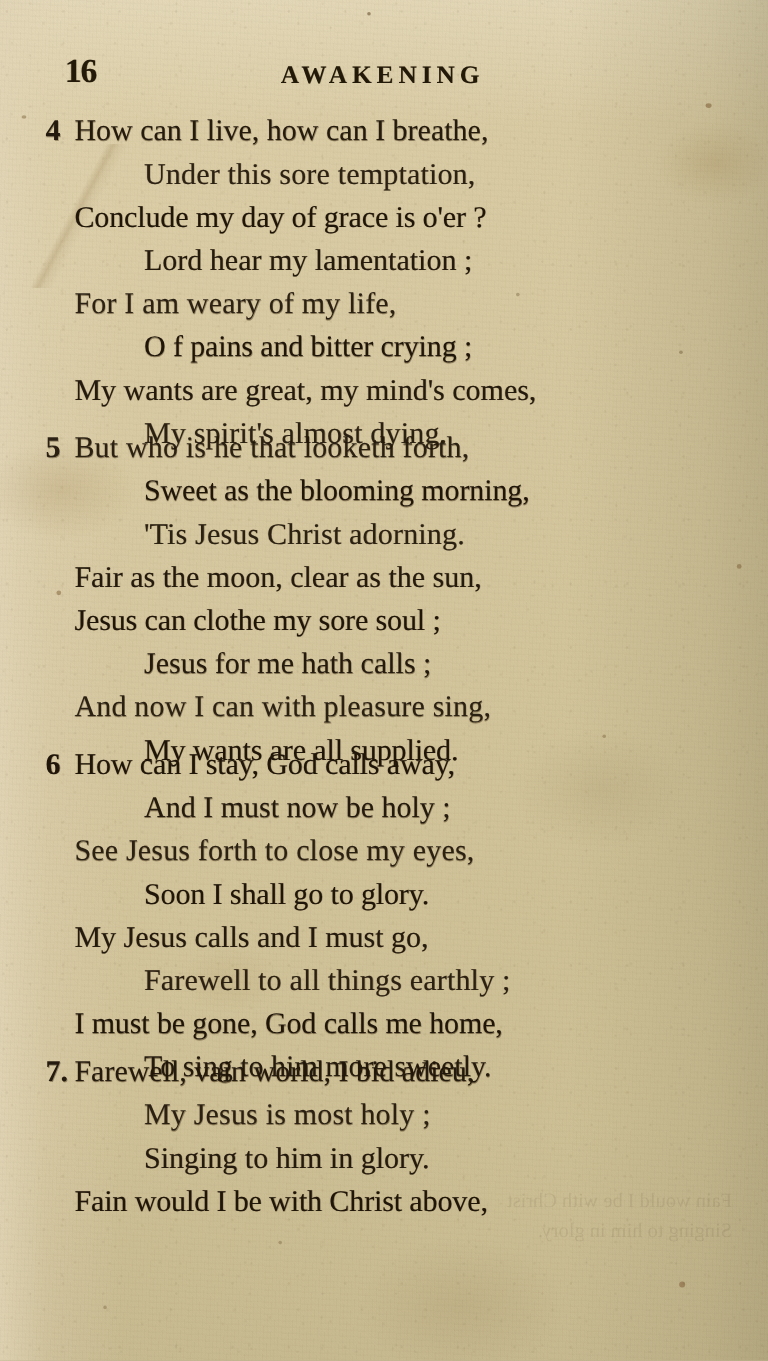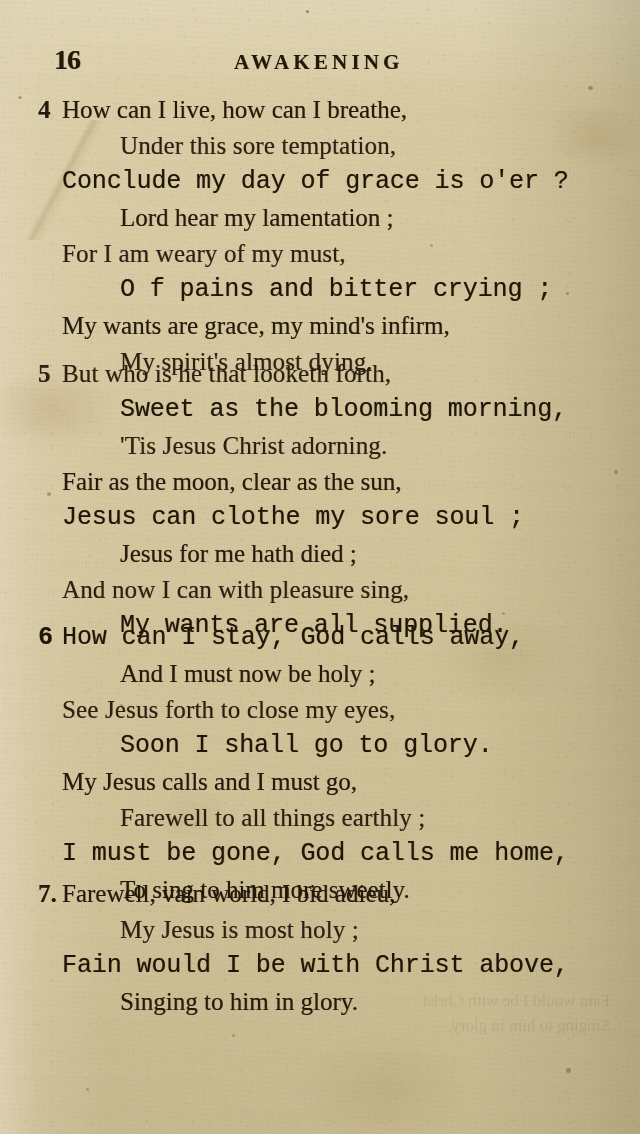--- a/index.html
+++ b/index.html
@@ -170,21 +170,21 @@
     font-size: 25px;
     font-weight: bold;
     line-height: 36px;
     color: #1f1509;
     text-shadow: .45px .38px 0 rgba(58,42,18,.42);
   }
 
   
   .ink-a { opacity: .97; }
   .ink-b { opacity: .93; letter-spacing: .15px; }
-  .ink-c { opacity: 1;  letter-spacing: -.1px; font-family: Liberation Mono, monospace; }
+  .ink-c { opacity: 1;  letter-spacing: -.1px; }
 </style>
 </head>
 <body>
 
 <div id="page">
 
   <div id="grain"></div>
   <div id="grain2"></div>
   <div id="crease"></div>
 
@@ -212,47 +212,47 @@
       <span class="folio">16</span>
       <span class="runhead">AWAKENING</span>
     </div>
 
     <div id="stanzas">
         <div class="stanza" style="top: 92px;">
           <div class="vline first ink-a"><span class="vnum">4</span><span>How can I live, how can I breathe,</span></div>
           <div class="vline indent ink-b"><span>Under this sore temptation,</span></div>
           <div class="vline first ink-c"><span>Conclude my day of grace is o'er ?</span></div>
           <div class="vline indent ink-a"><span>Lord hear my lamentation ;</span></div>
-          <div class="vline first ink-b"><span>For I am weary of my must,</span></div>
+          <div class="vline first ink-b"><span>For I am weary of my life,</span></div>
           <div class="vline indent ink-c"><span>O f pains and bitter crying ;</span></div>
-          <div class="vline first ink-a"><span>My wants are grace, my mind's infirm,</span></div>
+          <div class="vline first ink-a"><span>My wants are great, my mind's comes,</span></div>
           <div class="vline indent ink-b"><span>My spirit's almost dying.</span></div>
         </div>
         <div class="stanza" style="top: 356px;">
           <div class="vline first ink-b"><span class="vnum">5</span><span>But who is he that looketh forth,</span></div>
           <div class="vline indent ink-c"><span>Sweet as the blooming morning,</span></div>
           <div class="vline indent ink-b"><span>'Tis Jesus Christ adorning.</span></div>
           <div class="vline first ink-a"><span>Fair as the moon, clear as the sun,</span></div>
           <div class="vline first ink-c"><span>Jesus can clothe my sore soul ;</span></div>
-          <div class="vline indent ink-a"><span>Jesus for me hath died ;</span></div>
+          <div class="vline indent ink-a"><span>Jesus for me hath calls ;</span></div>
           <div class="vline first ink-b"><span>And now I can with pleasure sing,</span></div>
           <div class="vline indent ink-c"><span>My wants are all supplied.</span></div>
         </div>
         <div class="stanza" style="top: 620px;">
           <div class="vline first ink-c"><span class="vnum">6</span><span>How can I stay, God calls away,</span></div>
           <div class="vline indent ink-a"><span>And I must now be holy ;</span></div>
           <div class="vline first ink-b"><span>See Jesus forth to close my eyes,</span></div>
           <div class="vline indent ink-c"><span>Soon I shall go to glory.</span></div>
           <div class="vline first ink-a"><span>My Jesus calls and I must go,</span></div>
           <div class="vline indent ink-b"><span>Farewell to all things earthly ;</span></div>
           <div class="vline first ink-c"><span>I must be gone, God calls me home,</span></div>
           <div class="vline indent ink-a"><span>To sing to him more sweetly.</span></div>
         </div>
         <div class="stanza" style="top: 876px;">
           <div class="vline first ink-a"><span class="vnum">7.</span><span>Farewell, vain world, I bid adieu,</span></div>
           <div class="vline indent ink-b"><span>My Jesus is most holy ;</span></div>
+          <div class="vline indent ink-a"><span>Singing to him in glory.</span></div>
           <div class="vline first ink-c"><span>Fain would I be with Christ above,</span></div>
-          <div class="vline indent ink-a"><span>Singing to him in glory.</span></div>
         </div>
       </div>
 
   </div>
 </div>
 
 </body></html>

